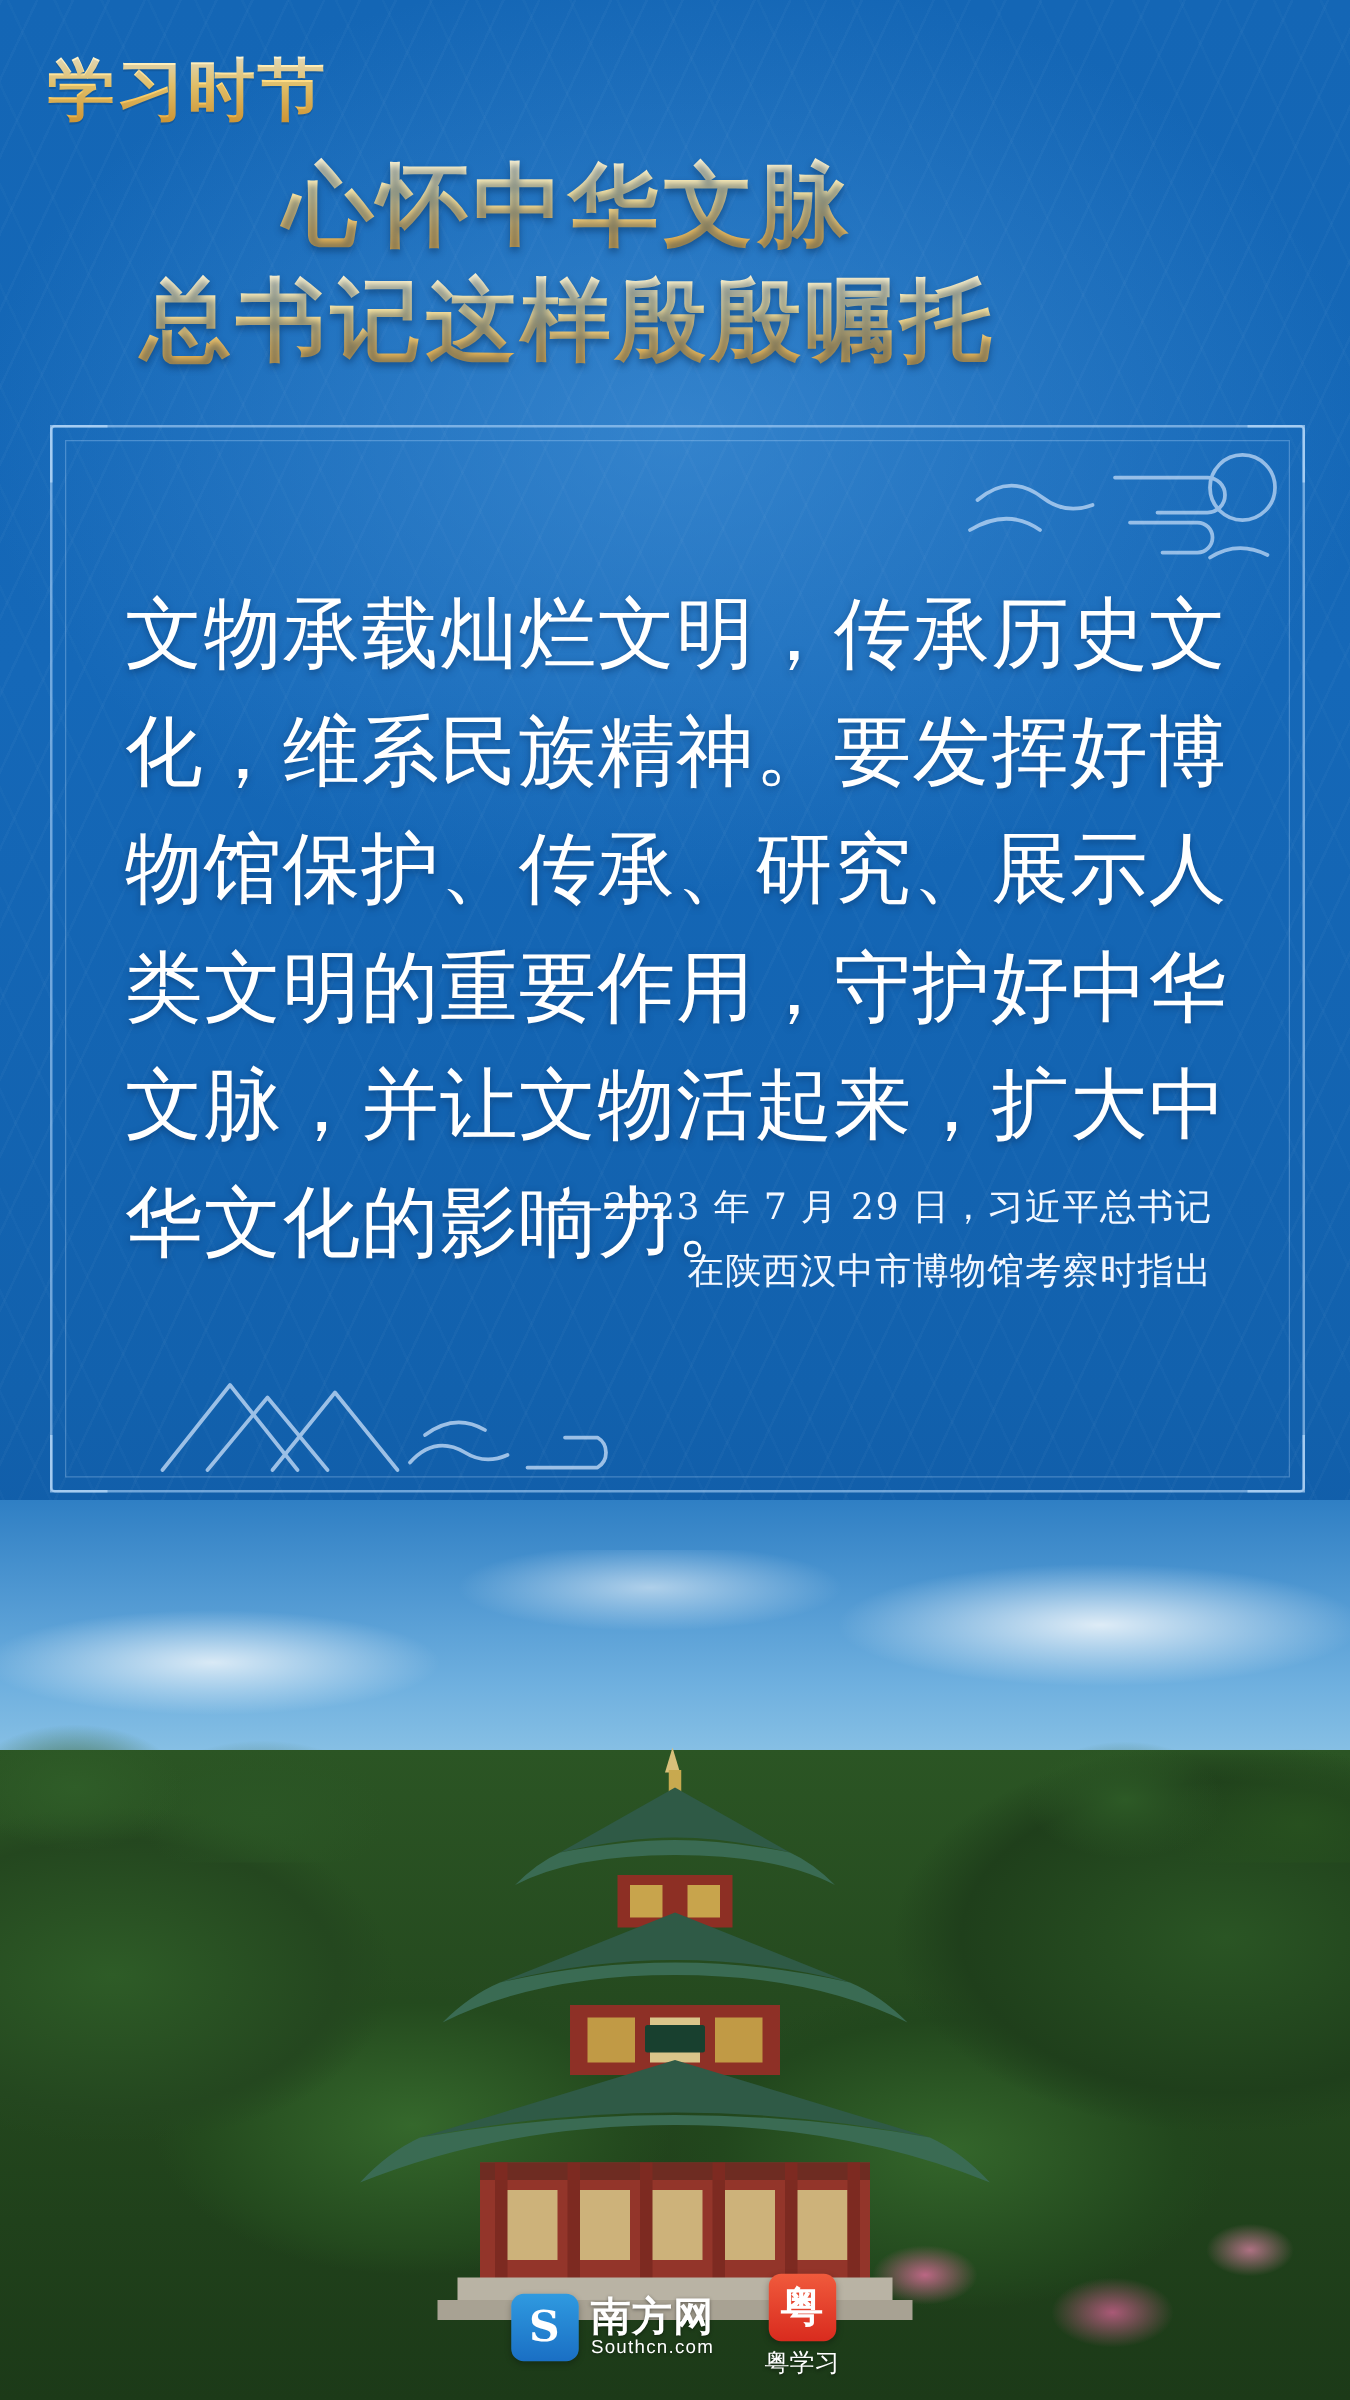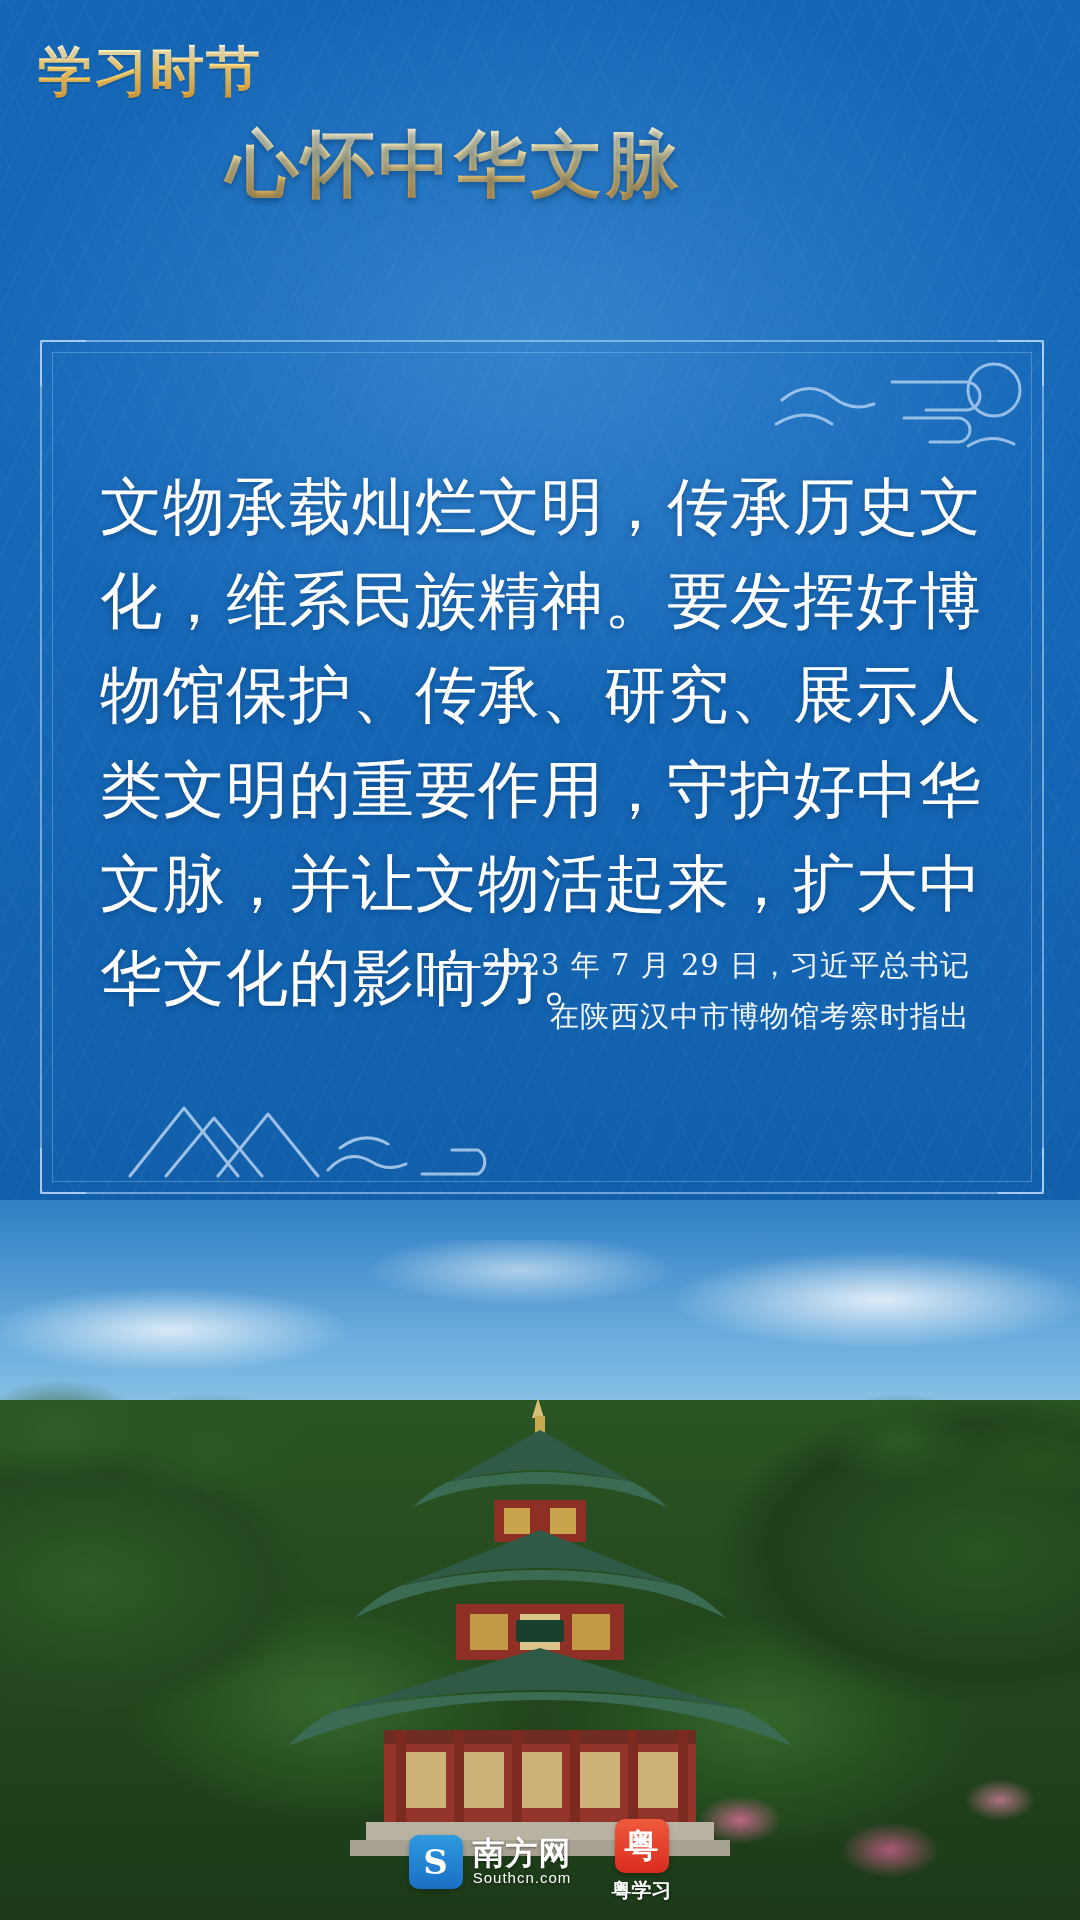--- a/index.html
+++ b/index.html
@@ -274,21 +274,21 @@
   }
   .logo-en {
     font-size: 15px;
     color: #ffffff;
     letter-spacing: 1px;
     text-shadow: 0 1px 3px rgba(0,0,0,0.45);
     text-align: center;
   }
   .logo-sub {
     font-family: "DejaVu Serif", serif;
-    font-weight: bold;
+    font-weight: normal;
     font-size: 20px;
     color: #ffffff;
     text-shadow: 0 1px 3px rgba(0,0,0,0.45);
   }
   .logo-stack {
     display: flex;
     flex-direction: column;
     align-items: center;
     gap: 4px;
   }
@@ -299,20 +299,21 @@
 <div class="poster">
 
   <div class="texture"></div>
 
   <div class="brand">
     <span class="brand-text">学习时节</span>
   </div>
 
   <div class="title-block">
     <div class="title-line">心怀中华文脉</div>
+    <div class="title-line">总书记这样殷殷嘱托</div>
   </div>
 
   <div class="frame">
     <span class="corner tl"></span>
     <span class="corner tr"></span>
     <span class="corner bl"></span>
     <span class="corner br"></span>
 
     <svg class="cloud-motif" viewBox="0 0 250 110">
       <g fill="none" stroke="#d7e9ff" stroke-width="3" stroke-linecap="round">

